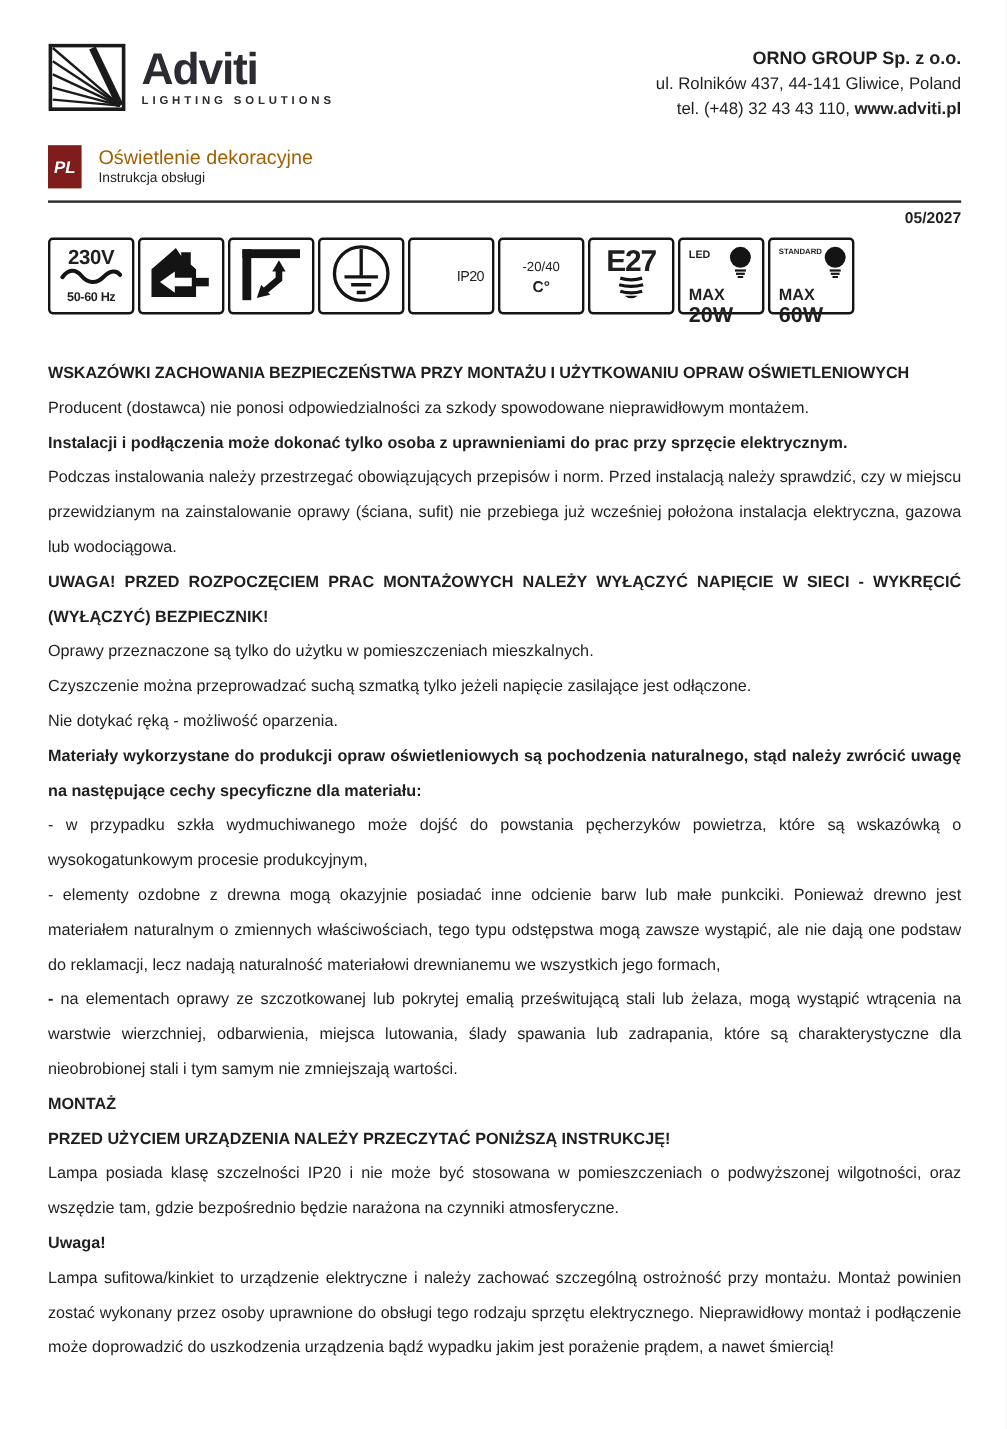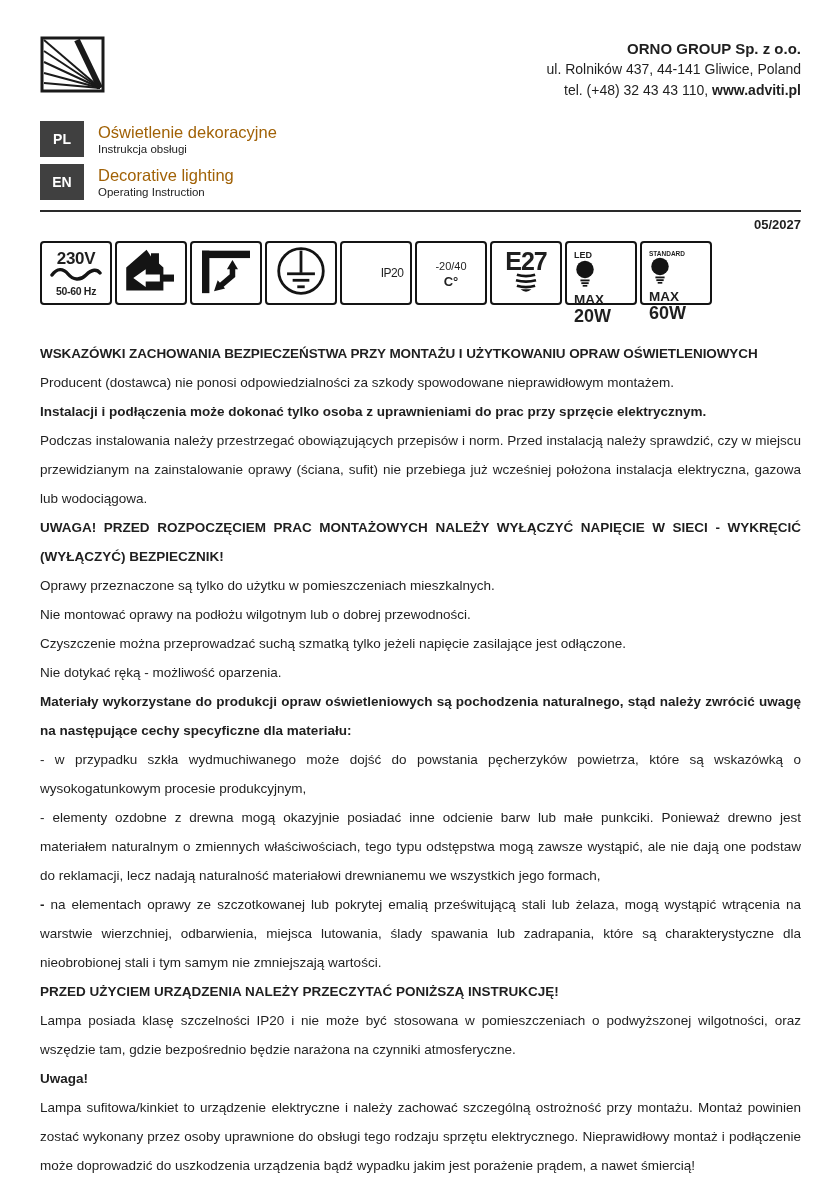--- a/index.html
+++ b/index.html
@@ -24,23 +24,23 @@
   .brand-tagline { font-size:9.5px; font-weight:700; letter-spacing:3.2px; color:#2b2b31; margin-top:3px; }
   .company { text-align:right; line-height:21px; padding-top:2px; }
   .company-name { font-size:15px; font-weight:700; }
   .company-line { font-size:14px; }
   .company-web { font-weight:700; }
 
   
   .langs { margin-top:20px; }
   .lang-row { display:flex; align-items:flex-start; gap:14px; margin-bottom:7px; }
   .lang-badge {
-    width:44px; height:36px; background:#404040; color:#fff;
+    width:28px; height:36px; background:#7f1d1d; color:#fff;
     display:flex; align-items:center; justify-content:center;
-    font-size:14px; font-weight:700; flex:0 0 auto;
+    font-size:14px; font-weight:700; flex:0 0 auto;font-style:italic;
   }
   .lang-title { font-size:16.5px; color:#a16207; line-height:20px; padding-top:1px; }
   .lang-sub { font-size:11.5px; color:#222; margin-top:1px; }
 
   .rule { border:none; border-top:2px solid #2a2a2a; margin:10px 0 0 0; }
   .date { text-align:right; font-size:13px; font-weight:600; margin-top:5px; }
 
   
   .picto-row { display:flex; gap:3px; margin-top:9px; }
   .picto {
@@ -49,21 +49,21 @@
     align-items:center; justify-content:center; flex:0 0 auto;
     background:#fff;
   }
   .picto .big { font-weight:700; font-size:17px; line-height:17px; letter-spacing:-0.3px; }
   .picto .small { font-weight:700; font-size:10.5px; line-height:12px; letter-spacing:-0.3px; }
   .picto-ip { font-weight:400; font-size:12px; letter-spacing:-0.5px;margin-left:32px; }
   .picto-temp-top { font-weight:400; font-size:11px; line-height:18px; }
   .picto-temp-bot { font-weight:700; font-size:13px; line-height:14px; }
   .picto-e27 { font-weight:700; font-size:25px; line-height:24px; letter-spacing:-1px; }
   .picto-lamp { align-items:stretch; padding:5px 7px; justify-content:flex-start; }
-  .lamp-top { display:flex; justify-content:space-between; align-items:flex-start;flex-direction:column; }
+  .lamp-top { display:flex; justify-content:space-between; align-items:flex-start; }
   .lamp-type { font-weight:700; font-size:9px; letter-spacing:0; padding-top:2px; }
   .lamp-type.tiny { font-size:6.5px; }
   .lamp-max { font-weight:700; font-size:13.5px; line-height:14px; margin-top:1px; }
   .lamp-watt { font-weight:700; font-size:18px; line-height:19px; }
 
   
   .content { margin-top:34px; }
   p.doc { margin:0; font-size:13.5px; line-height:29px; }
   p.doc.just { text-align:justify; }
   .b { font-weight:700; }
@@ -82,41 +82,38 @@
         <svg width="66" height="58" viewBox="0 0 66 58">
           <rect x="2" y="2" width="61" height="53" fill="none" stroke="#1a1a1a" stroke-width="3"></rect>
           <line x1="60" y1="52" x2="4" y2="4" stroke="#1a1a1a" stroke-width="2"></line>
           <line x1="60" y1="52" x2="4" y2="15" stroke="#1a1a1a" stroke-width="2"></line>
           <line x1="60" y1="52" x2="4" y2="26" stroke="#1a1a1a" stroke-width="2"></line>
           <line x1="60" y1="52" x2="4" y2="37" stroke="#1a1a1a" stroke-width="2"></line>
           <line x1="60" y1="52" x2="4" y2="47" stroke="#1a1a1a" stroke-width="2"></line>
           <line x1="60" y1="52" x2="37" y2="4" stroke="#1a1a1a" stroke-width="6"></line>
         </svg>
       </span>
+      <span class="brand-text">
+        <div class="brand-name">Adviti</div>
+        <div class="brand-tagline">LIGHTING SOLUTIONS</div>
+      </span>
     </div>
     <div class="company">
       <div class="company-name">ORNO GROUP Sp. z o.o.</div>
       <div class="company-line">ul. Rolników 437, 44-141 Gliwice, Poland</div>
       <div class="company-line"><span>tel. (+48) 32 43 43 110, </span><span class="company-web">www.adviti.pl</span></div>
     </div>
   </div>
 
   <div class="langs">
     <div class="lang-row">
       <div class="lang-badge">PL</div>
       <div>
         <div class="lang-title">Oświetlenie dekoracyjne</div>
         <div class="lang-sub">Instrukcja obsługi</div>
-      </div>
-    </div>
-    <div class="lang-row">
-      <div class="lang-badge">EN</div>
-      <div>
-        <div class="lang-title">Decorative lighting</div>
-        <div class="lang-sub">Operating Instruction</div>
       </div>
     </div>
   </div>
 
   <hr class="rule">
   <div class="date">05/2027</div>
 
   <div class="picto-row">
 
     <div class="picto">
@@ -219,29 +216,29 @@
   </div>
 
   <div class="content">
     <h2 class="doc-h head-main">WSKAZÓWKI ZACHOWANIA BEZPIECZEŃSTWA PRZY MONTAŻU I UŻYTKOWANIU OPRAW OŚWIETLENIOWYCH</h2>
 
     <p class="doc">Producent (dostawca) nie ponosi odpowiedzialności za szkody spowodowane nieprawidłowym montażem.</p>
     <p class="doc b">Instalacji i podłączenia może dokonać tylko osoba z uprawnieniami do prac przy sprzęcie elektrycznym.</p>
     <p class="doc just">Podczas instalowania należy przestrzegać obowiązujących przepisów i norm. Przed instalacją należy sprawdzić, czy w miejscu przewidzianym na zainstalowanie oprawy (ściana, sufit) nie przebiega już wcześniej położona instalacja elektryczna, gazowa lub wodociągowa.</p>
     <p class="doc b just">UWAGA! PRZED ROZPOCZĘCIEM PRAC MONTAŻOWYCH NALEŻY WYŁĄCZYĆ NAPIĘCIE W SIECI - WYKRĘCIĆ (WYŁĄCZYĆ) BEZPIECZNIK!</p>
     <p class="doc">Oprawy przeznaczone są tylko do użytku w pomieszczeniach mieszkalnych.</p>
-    <p class="doc">Nie montować oprawy na podłożu wilgotnym lub o dobrej przewodności.</p>
     <p class="doc">Czyszczenie można przeprowadzać suchą szmatką tylko jeżeli napięcie zasilające jest odłączone.</p>
     <p class="doc">Nie dotykać ręką - możliwość oparzenia.</p>
 
     <p class="doc b just gap">Materiały wykorzystane do produkcji opraw oświetleniowych są pochodzenia naturalnego, stąd należy zwrócić uwagę na następujące cechy specyficzne dla materiału:</p>
     <p class="doc just">- w przypadku szkła wydmuchiwanego może dojść do powstania pęcherzyków powietrza, które są wskazówką o wysokogatunkowym procesie produkcyjnym,</p>
     <p class="doc just">- elementy ozdobne z drewna mogą okazyjnie posiadać inne odcienie barw lub małe punkciki. Ponieważ drewno jest materiałem naturalnym o zmiennych właściwościach, tego typu odstępstwa mogą zawsze wystąpić, ale nie dają one podstaw do reklamacji, lecz nadają naturalność materiałowi drewnianemu we wszystkich jego formach,</p>
     <p class="doc just"><span class="b">-</span><span> na elementach oprawy ze szczotkowanej lub pokrytej emalią prześwitującą stali lub żelaza, mogą wystąpić wtrącenia na warstwie wierzchniej, odbarwienia, miejsca lutowania, ślady spawania lub zadrapania, które są charakterystyczne dla nieobrobionej stali i tym samym nie zmniejszają wartości.</span></p>
 
+    <h2 class="doc-h gap">MONTAŻ</h2>
     <p class="doc b">PRZED UŻYCIEM URZĄDZENIA NALEŻY PRZECZYTAĆ PONIŻSZĄ INSTRUKCJĘ!</p>
     <p class="doc just">Lampa posiada klasę szczelności IP20 i nie może być stosowana w pomieszczeniach o podwyższonej wilgotności, oraz wszędzie tam, gdzie bezpośrednio będzie narażona na czynniki atmosferyczne.</p>
 
     <h2 class="doc-h gap">Uwaga!</h2>
     <p class="doc just">Lampa sufitowa/kinkiet to urządzenie elektryczne i należy zachować szczególną ostrożność przy montażu. Montaż powinien zostać wykonany przez osoby uprawnione do obsługi tego rodzaju sprzętu elektrycznego. Nieprawidłowy montaż i podłączenie może doprowadzić do uszkodzenia urządzenia bądź wypadku jakim jest porażenie prądem, a nawet śmiercią!</p>
   </div>
 
 </div>
 
 </body></html>

